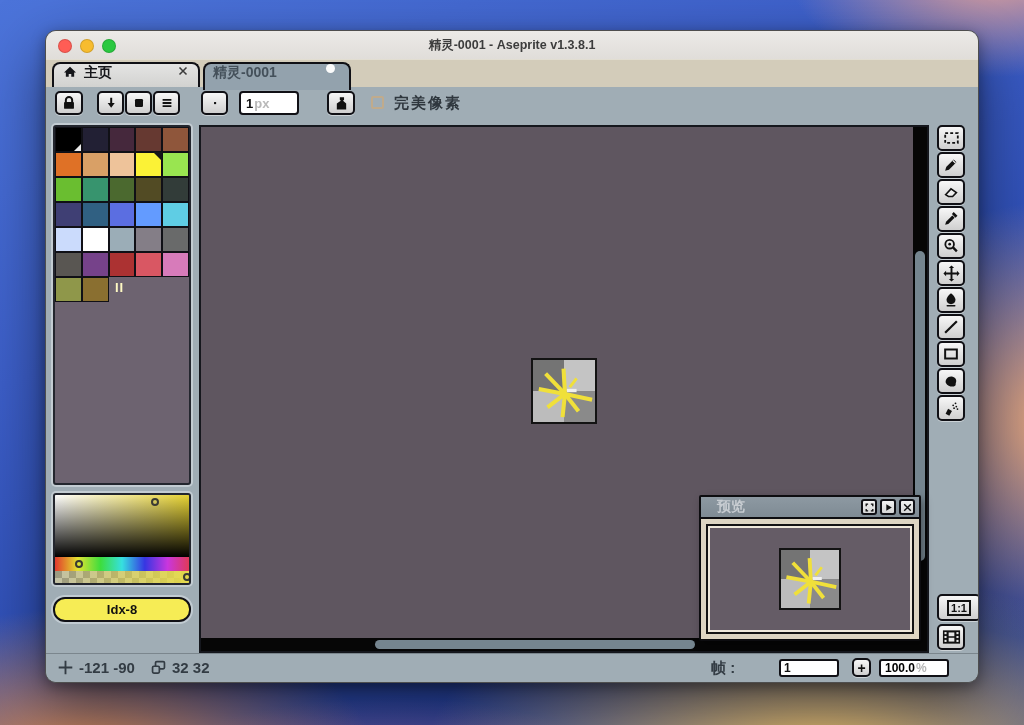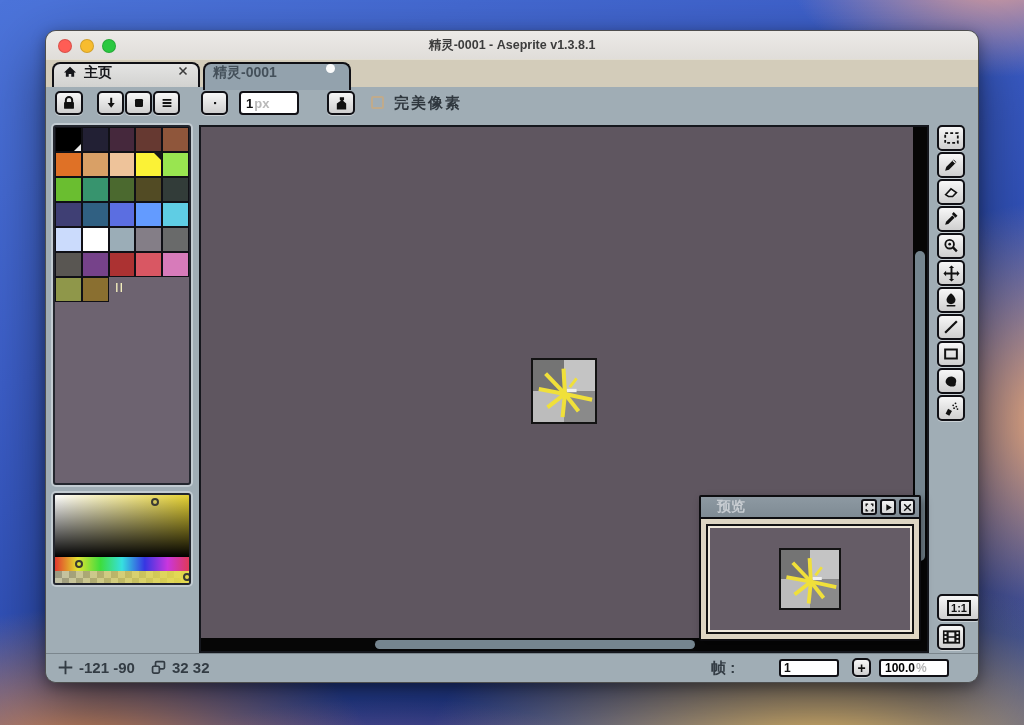--- a/index.html
+++ b/index.html
@@ -51,21 +51,21 @@
     font-size:15px;font-weight:700;color:#2f373e;letter-spacing:2px;}
   
   .palette-panel{position:absolute;left:7px;top:94px;width:138px;height:360px;background:#6d6370;
     border:2px solid #23262e;border-radius:3px;box-sizing:border-box;box-shadow:0 0 0 2px #c3ccd2;}
   .palette-grid{display:grid;grid-template-columns:repeat(5,1fr);width:134px;}
   .swatch{height:25px;box-shadow:inset 0 0 0 1px #101016;position:relative;}
   .swatch.fg-sel::after{content:"";position:absolute;top:0;right:0;width:0;height:0;
     border-left:9px solid transparent;border-top:9px solid #15151a;}
   .swatch.bg-sel::after{content:"";position:absolute;bottom:1px;right:1px;width:0;height:0;
     border-left:7px solid transparent;border-bottom:7px solid #ececec;}
-  .pal-sep{position:absolute;left:60px;top:153px;font-size:13px;font-weight:400;color:#fef9c3;letter-spacing:1px;}
+  .pal-sep{position:absolute;left:60px;top:153px;font-size:13px;font-weight:700;color:#fef9c3;letter-spacing:1px;}
   
   .picker{position:absolute;left:7px;top:462px;width:138px;height:92px;border:2px solid #23262e;
     border-radius:3px;box-sizing:border-box;box-shadow:0 0 0 2px #c3ccd2;overflow:hidden;background:#888;}
   .satval{position:absolute;left:0;top:0;width:100%;height:62px;
     background:linear-gradient(to bottom,rgba(0,0,0,0),#000 100%),linear-gradient(to right,#ffffff,#e6d233);}
   .hue{position:absolute;left:0;top:62px;width:100%;height:14px;
     background:linear-gradient(to right,#e23a2e 0%,#e2932b 9%,#e2e232 17%,#3ddd3d 34%,#36e0e0 50%,#3636e2 67%,#c936de 84%,#e03a58 100%);}
   .alpha{position:absolute;left:0;top:76px;width:100%;height:12px;
     background-image:linear-gradient(to right,rgba(232,220,70,.12),rgba(232,220,70,.95)),
       conic-gradient(#bdbdb2 25%,#90908a 0 50%,#bdbdb2 0 75%,#90908a 0);
@@ -233,20 +233,21 @@
         <span class="ring" style="left:72%;top:3px;"></span>
       </div>
       <div class="hue">
         <span class="ring" style="left:15%;top:3px;"></span>
       </div>
       <div class="alpha">
         <span class="ring" style="right:-2px;top:2px;"></span>
       </div>
     </div>
 
+    <div class="pill idx">Idx-8</div>
 
     <div class="canvas">
       <div class="sprite-box">
         <svg width="62" height="62" viewBox="0 0 64 64" preserveAspectRatio="none">
           <rect x="0" y="0" width="32" height="32" fill="#747474"></rect>
             <rect x="32" y="0" width="32" height="32" fill="#c4c4c4"></rect>
           <rect x="0" y="32" width="32" height="32" fill="#bcbcbc"></rect>
             <rect x="32" y="32" width="32" height="32" fill="#8a8a8a"></rect>
           <g stroke="#f0e03a" stroke-width="4.2" fill="none">
             <path d="M31.5 9L33 35"></path>

